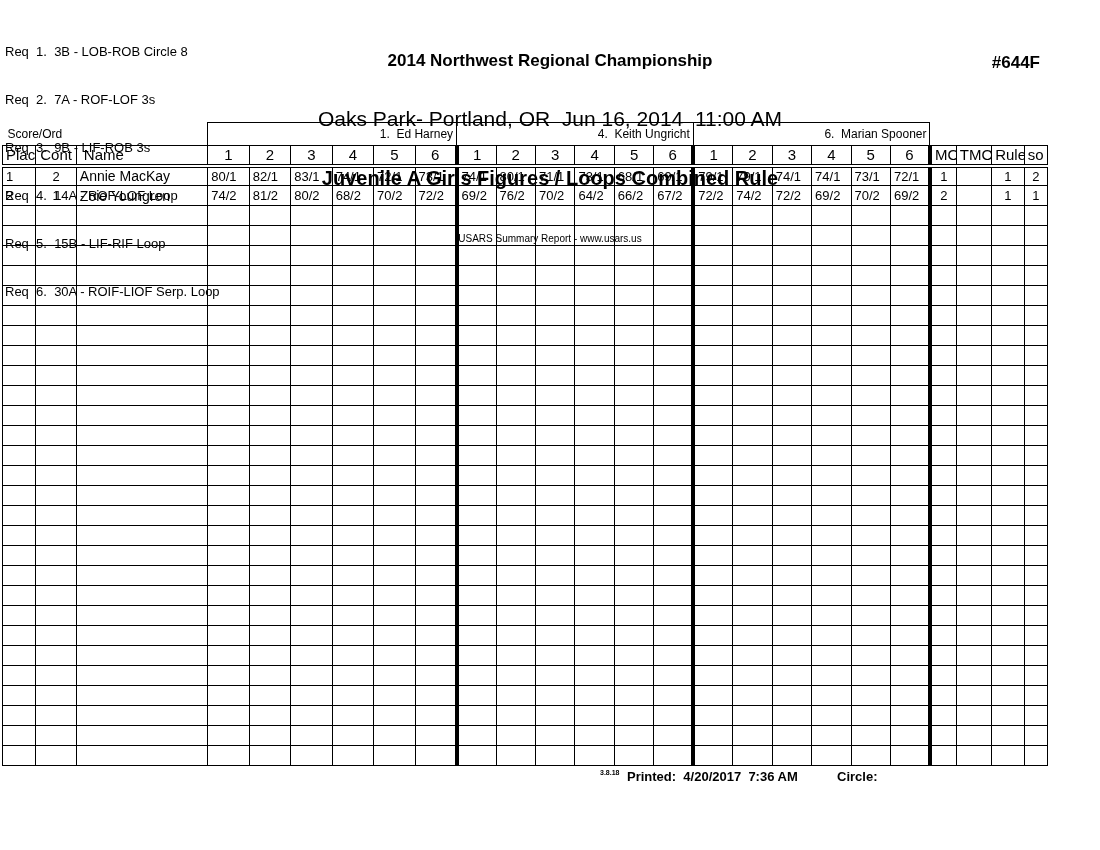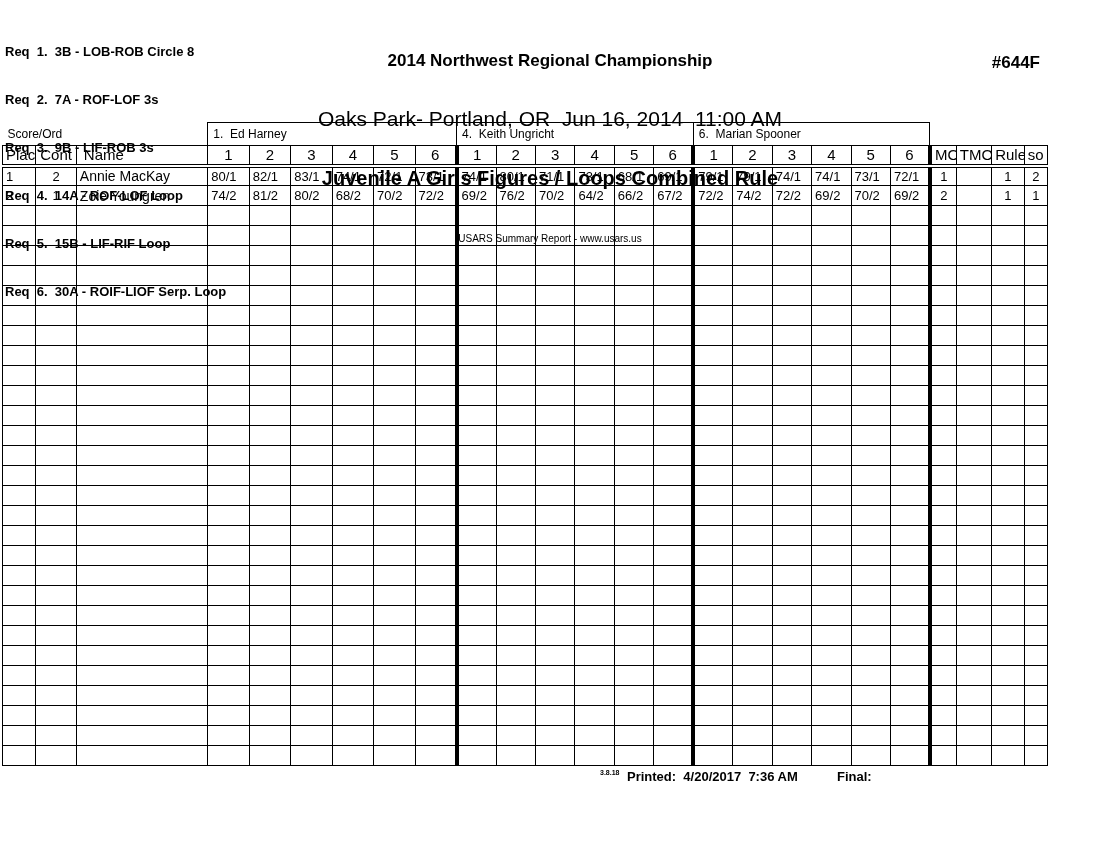--- a/index.html
+++ b/index.html
@@ -5,21 +5,21 @@
   html, body { margin:0; padding:0; }
   body {
     width:1100px; height:850px; background:#ffffff; color:#000000;
     font-family:"Liberation Sans", sans-serif; position:relative; overflow:hidden;
   }
   .page { position:absolute; inset:0; }
 
   
   .req-list {
     position:absolute; left:5px; top:12px;
-    font-weight:bold; font-size:13px; line-height:16px; white-space:pre;
+    font-weight:normal; font-size:13px; line-height:16px; white-space:pre;
   }
 
   
   .title-block { position:absolute; left:0; top:15px; width:1100px; text-align:center; white-space:pre; }
   .t1 { font-size:17px; font-weight:bold; line-height:20px; }
   .t2 { font-size:21px; line-height:18px; margin-top:3px; }
   .t3 { font-size:20px; font-weight:bold; line-height:23px; margin-top:3px; }
   .t4 { font-size:10px; line-height:19px; margin-top:3px; }
 
   .event-num { position:absolute; right:60px; top:16px; font-size:17px; font-weight:bold;margin-top:37px; }
@@ -28,21 +28,21 @@
   .score-table {
     position:absolute; left:2px; top:122px; width:1046px;
     border-collapse:collapse; table-layout:fixed; font-size:13px;
   }
   .score-table td, .score-table th {
     border:1px solid #000; padding:0 3px; font-weight:normal;
     overflow:hidden; white-space:pre; vertical-align:middle;
   }
   tr.judge-row { height:23px; }
   tr.judge-row td.spacer { border:none; }
-  tr.judge-row td.judge { font-size:12px; text-align:left; padding-left:5px; }
+  tr.judge-row td.judge { font-size:12px; text-align:right; padding-left:5px; }
   td.scoreord { font-size:12px; padding-left:5px; }
   tr.colhead { height:20px; }
   tr.colhead th { border-bottom:4px double #000; text-align:center; font-size:15px; }
   tr.colhead th.l { text-align:left; padding-left:7px; }
   tbody tr { height:20px; }
   .b { font-weight:bold; }
   .c { text-align:center; }
   .l { text-align:left; }
   .pl { padding-left:6px; }
   .name { padding-left:7px; font-size:14px; }
@@ -952,16 +952,16 @@
           <td class="b c"></td>
           <td class="b c"></td>
           <td class="b c"></td>
         </tr>
       </tbody>
   </table>
 
   <div class="footer">
     <span class="version">3.8.18</span>
     <span class="printed">Printed:  4/20/2017  7:36 AM</span>
-    <span class="scorer">Final:</span>
+    <span class="scorer">Circle:</span>
   </div>
 
 </div>
 
 </body></html>

